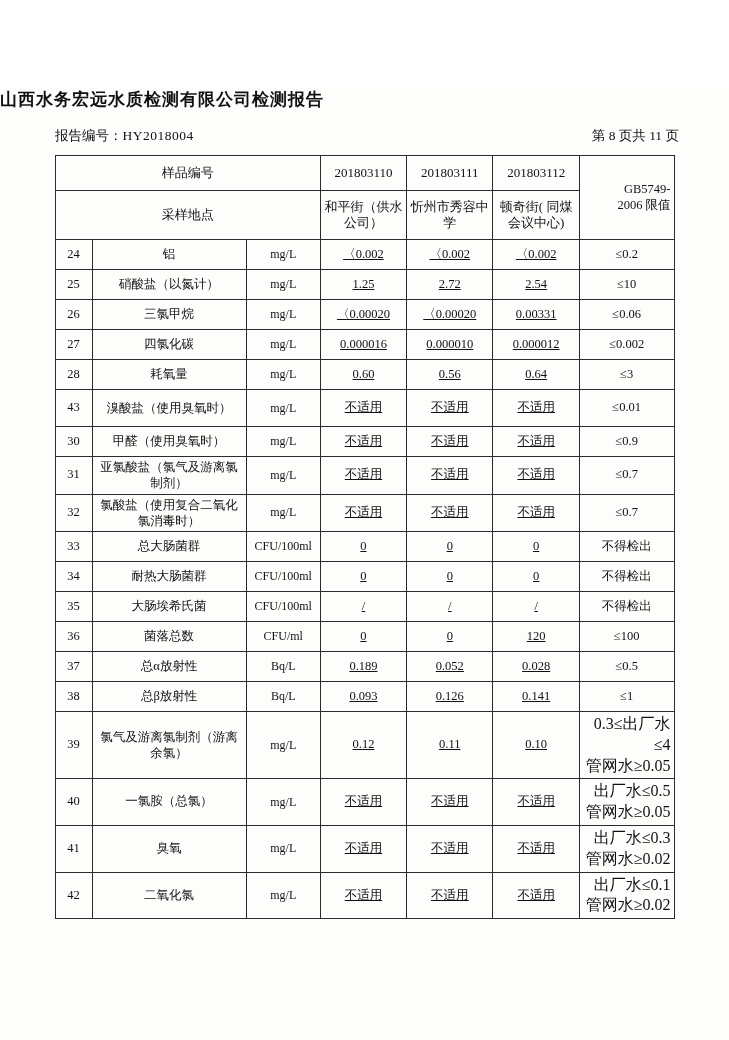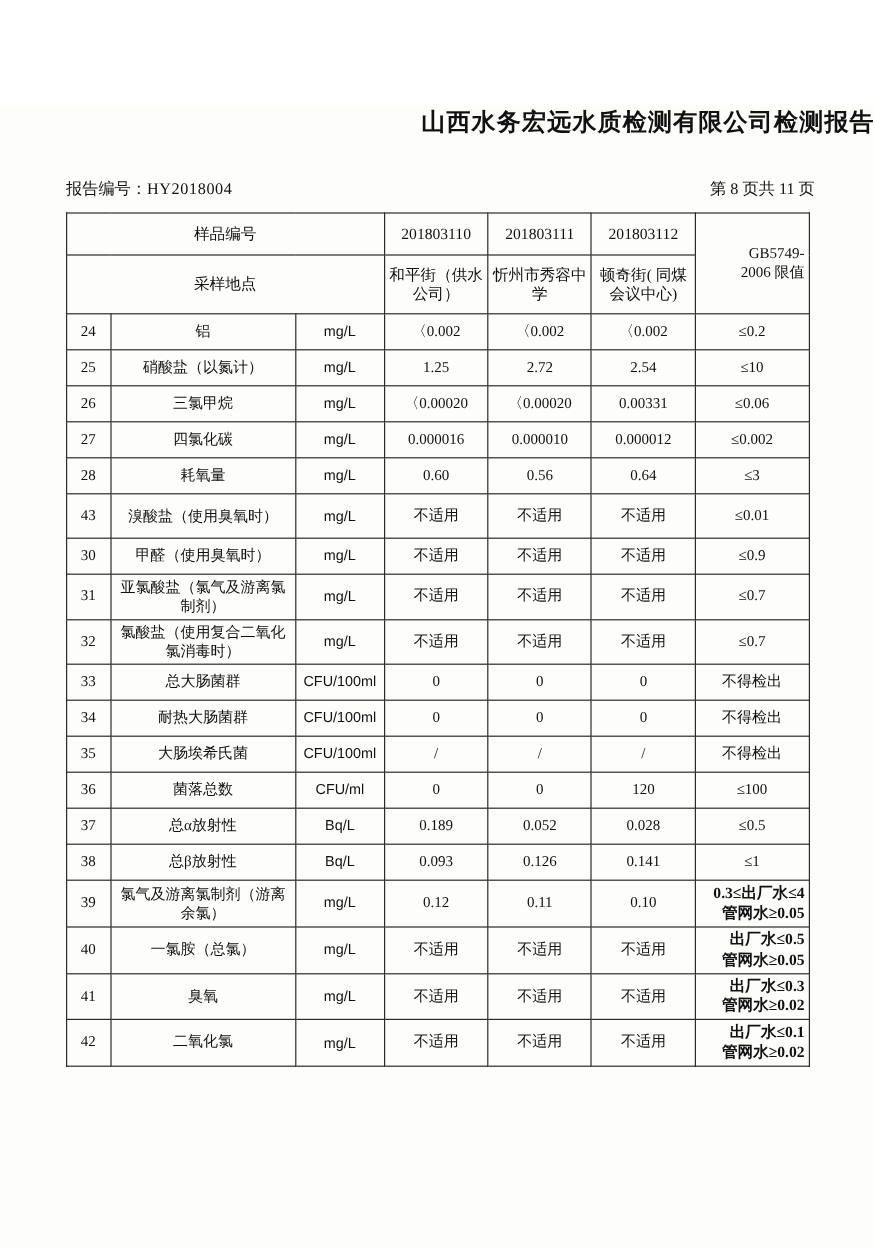--- a/index.html
+++ b/index.html
@@ -16,32 +16,32 @@
   }
   .page {
     position: relative;
     width: 729px;
     height: 1040px;
     background: #fdfdfb;
     box-sizing: border-box;
     padding: 0;
   }
   .doc-title {
-    text-align: right;
-    font-size: 20px;
+    text-align: left;
+    font-size: 17px;
     font-weight: bold;
     letter-spacing: 1px;
     margin-top: 88px;
     font-family: "Liberation Serif", "DejaVu Serif", serif;
   }
   .meta-row {
     display: flex;
     justify-content: space-between;
     align-items: flex-end;
-    margin: 34px 50px 10px 55px;
+    margin: 16px 50px 10px 55px;
     font-size: 13.5px;
     text-align: center;
   }
   .meta-left {
     font-size: 13.5px;
   }
   .meta-left .num {
     font-family: "Liberation Serif", "DejaVu Serif", serif;
     letter-spacing: 0.5px;
   }
@@ -88,35 +88,35 @@
     padding-left: 9px;
     font-size: 12.5px;
   }
   td.name.two-line {
     line-height: 1.3;
   }
   td.idx {
     font-size: 12.5px;
   }
   td.unit {
-    font-family: Liberation Sans, sans-serif;
+    font-family: Liberation Serif, serif;
     font-size: 12px;
   }
   td.val {
     font-family: "Liberation Serif", "DejaVu Serif", serif;
     font-size: 12.5px;
+    text-decoration: underline;
   }
   td.lim {
     font-size: 12.5px;
     margin-top: 22px;
   }
   td.lim.small {
-    font-size: 13px;
+    font-size: 16px;
     line-height: 1.3;
-    font-weight: bold;
   }
   .r-tall td { height: 32px; }
   .r-norm td { height: 25px; }
   .footer-note {
     width: 620px;
     margin: 0 auto;
     border: 1px solid #2b2b2b;
     border-top: none;
     height: 52px;
     box-sizing: border-box;

